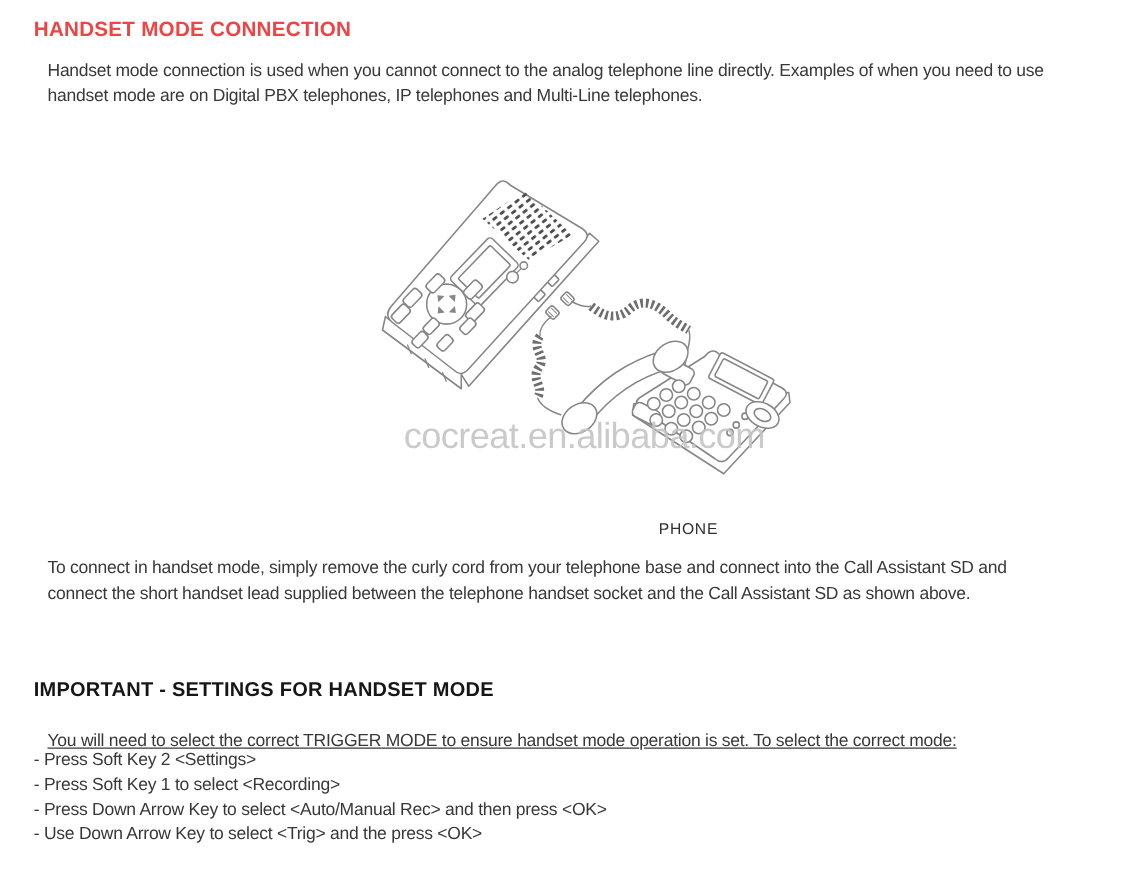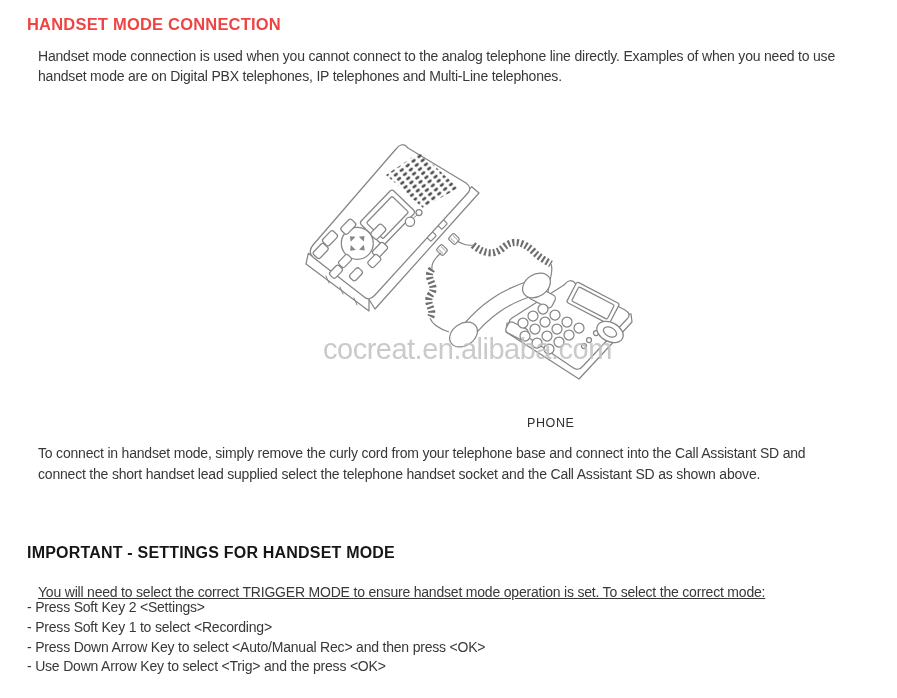--- a/index.html
+++ b/index.html
@@ -211,21 +211,21 @@
         <ellipse cx="44" cy="0" rx="15" ry="11"></ellipse>
       </g>
     </svg>
 
     <div class="watermark">cocreat.en.alibaba.com</div>
     <div class="phone-label">PHONE</div>
   </div>
 
   <div class="para" id="para-connect">
     <span class="line">To connect in handset mode, simply remove the curly cord from your telephone base and connect into the Call Assistant SD and</span>
-    <span class="line">connect the short handset lead supplied select the telephone handset socket and the Call Assistant SD as shown above.</span>
+    <span class="line">connect the short handset lead supplied between the telephone handset socket and the Call Assistant SD as shown above.</span>
   </div>
 
   <div class="h2">IMPORTANT - SETTINGS FOR HANDSET MODE</div>
 
   <div class="para" id="para-settings">You will need to select the correct TRIGGER MODE to ensure handset mode operation is set. To select the correct mode:</div>
 
   <div class="steps">
     <div>- Press Soft Key 2 &lt;Settings&gt;</div>
     <div>- Press Soft Key 1 to select &lt;Recording&gt;</div>
     <div>- Press Down Arrow Key to select &lt;Auto/Manual Rec&gt; and then press &lt;OK&gt;</div>

